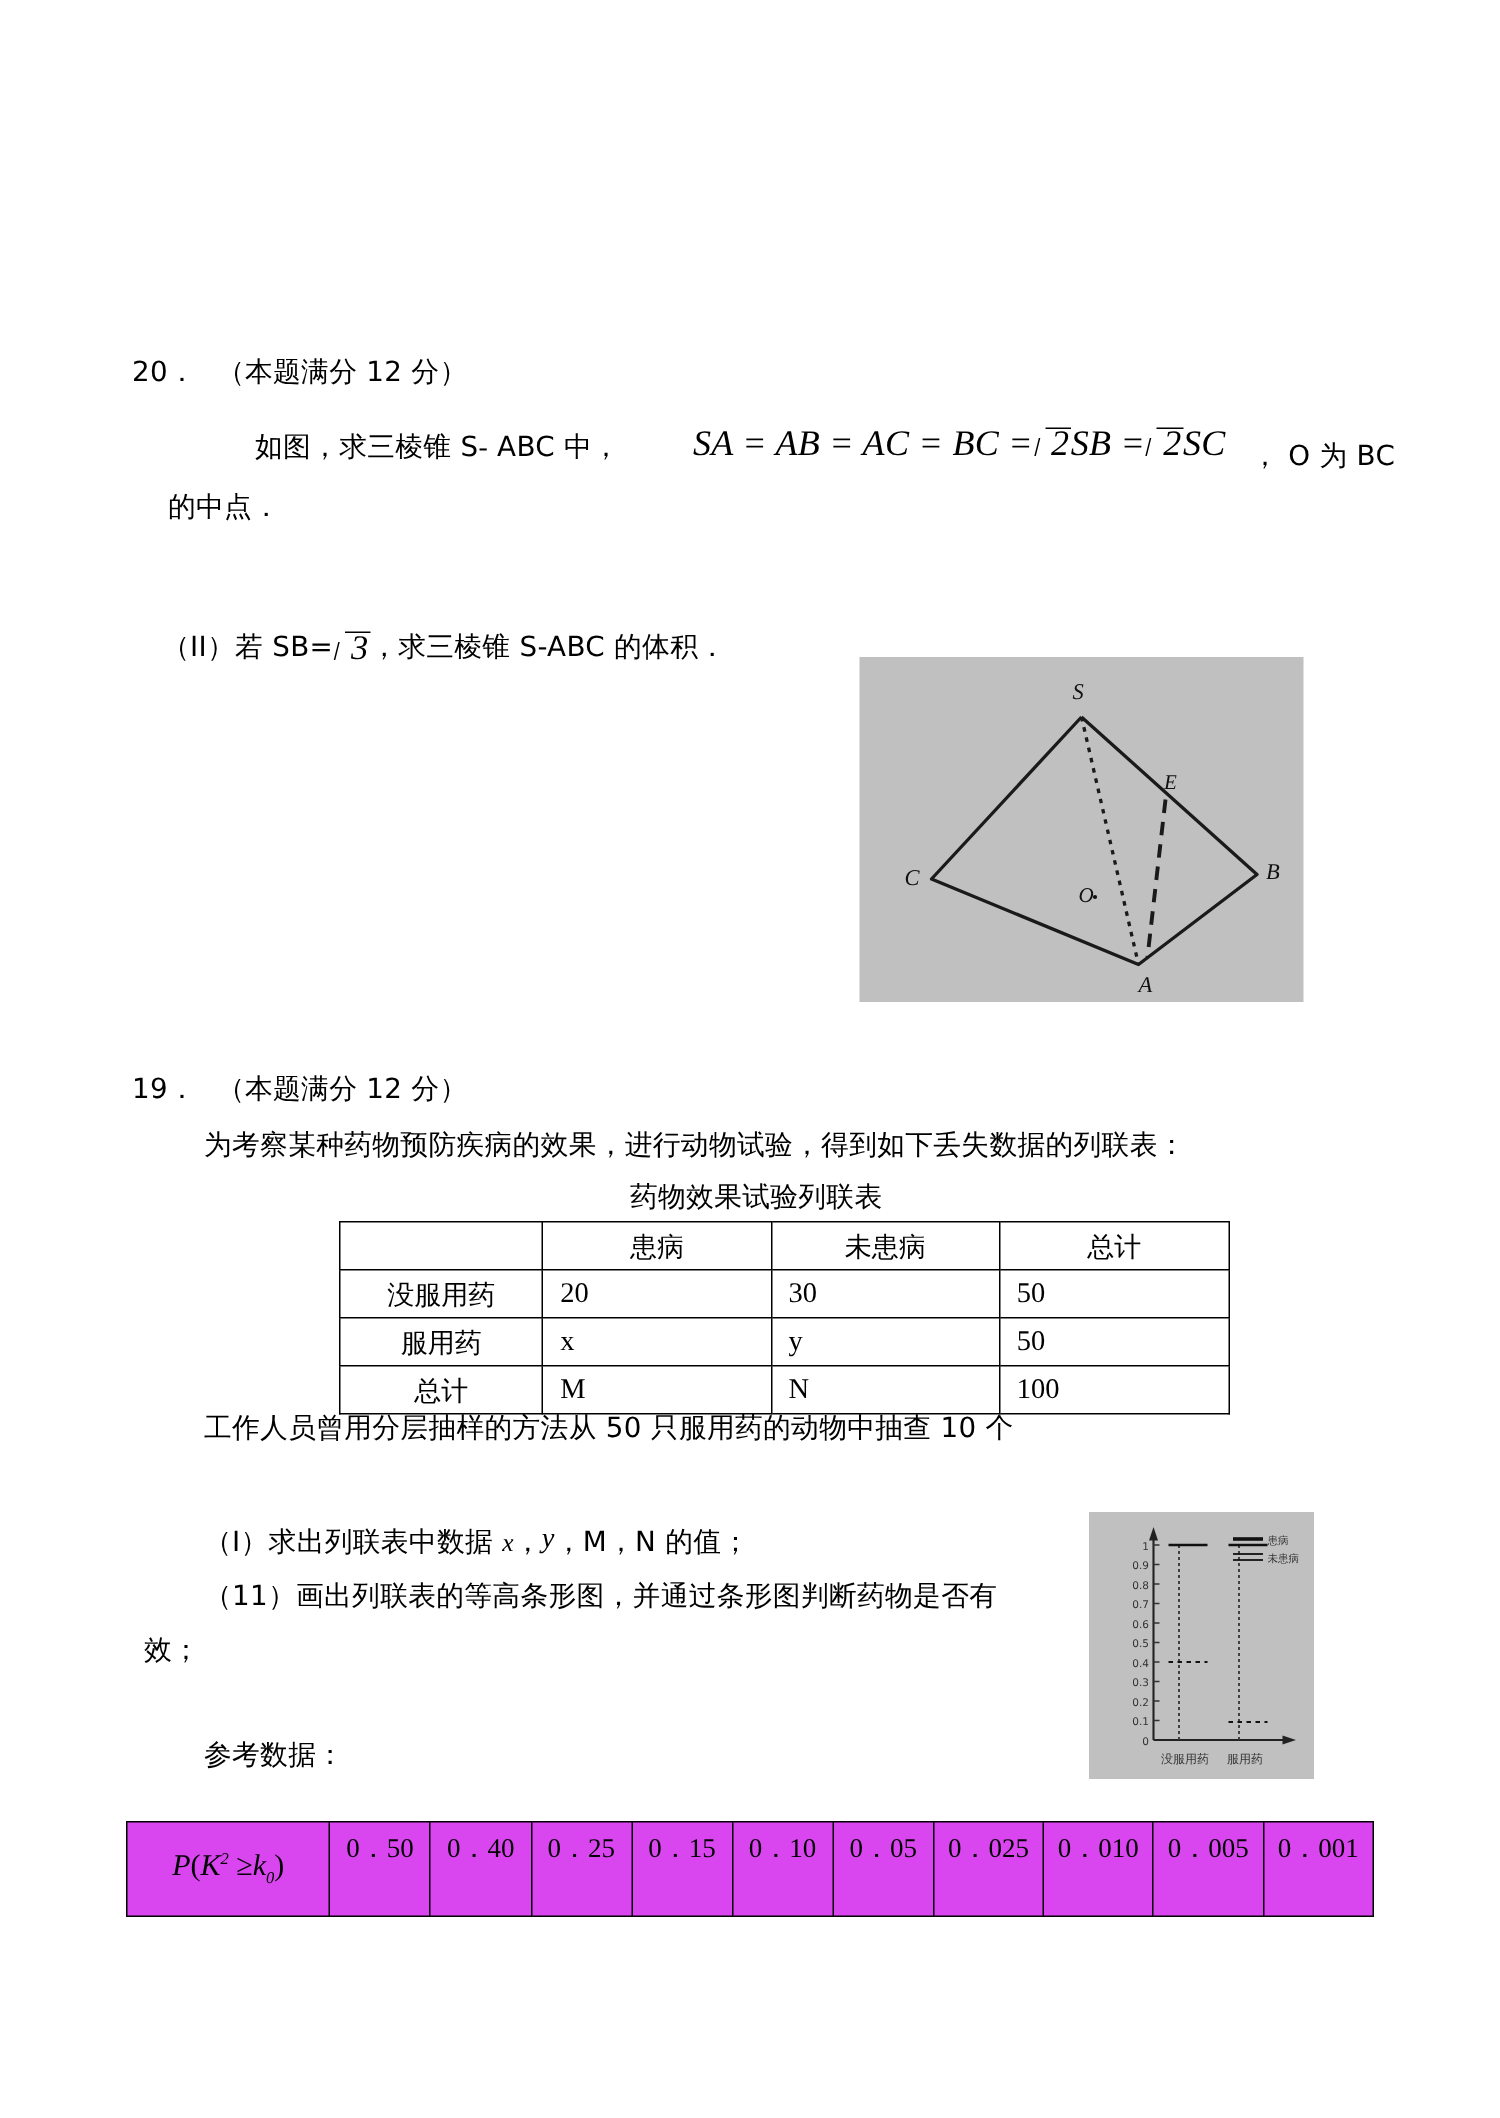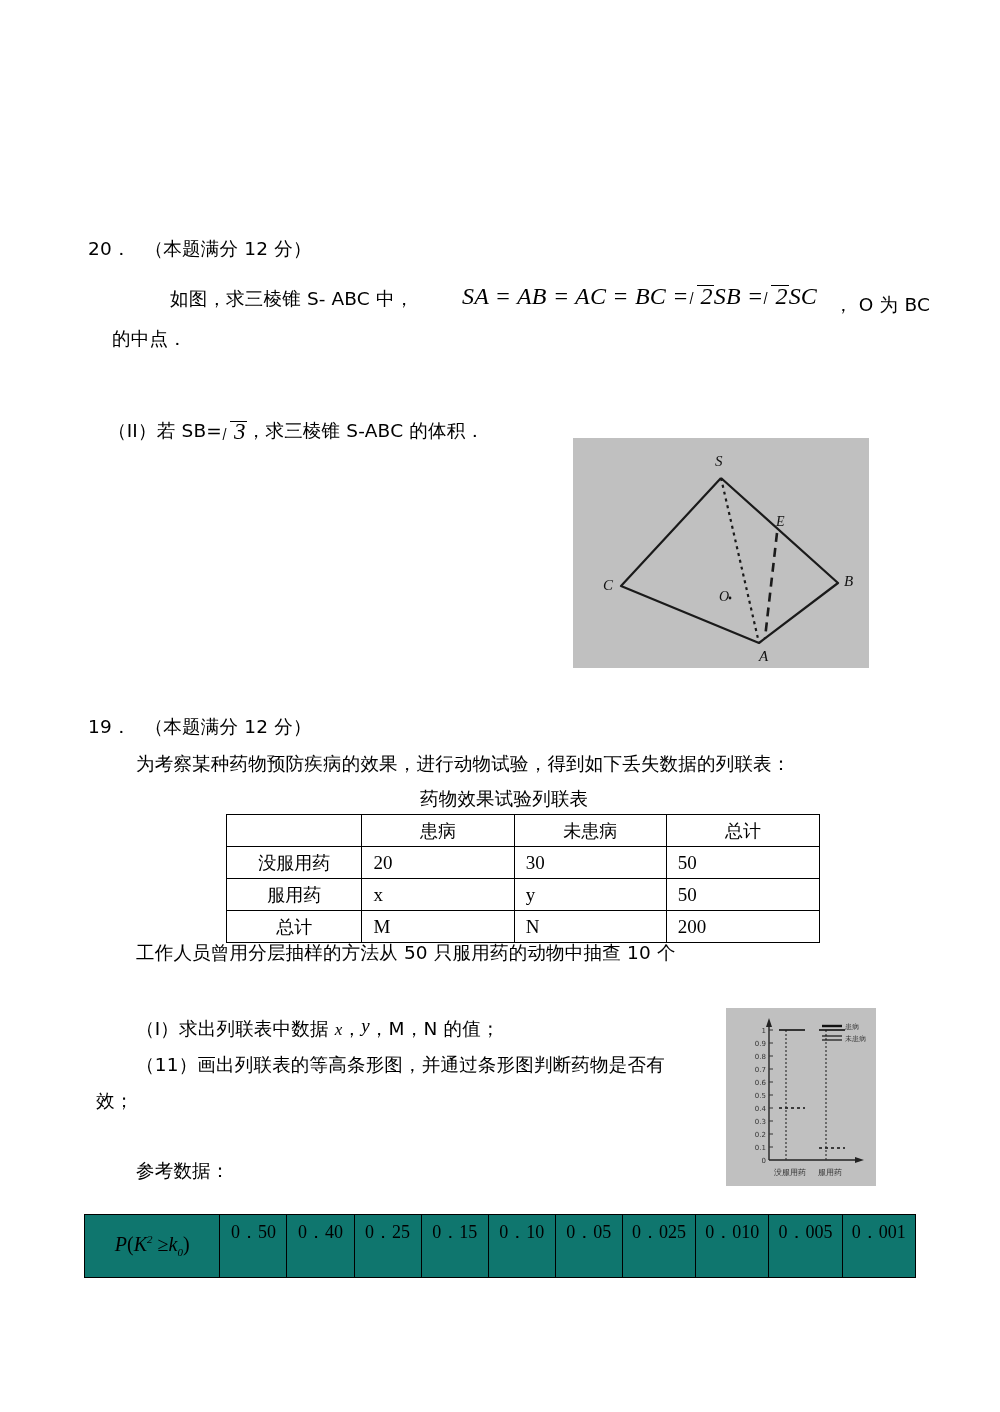--- a/index.html
+++ b/index.html
@@ -84,21 +84,21 @@
     vertical-align: middle;
   }
   .ctable td.hdr { text-align: center; }
   .ctable td.rowlab { text-align: center; }
   .ctable td.val { text-align: left; padding-left: 11px; font-family: "Liberation Serif", serif; font-size: 19px; }
 
   
   .ptable {
     position: absolute;
     border-collapse: collapse;
-    background: #0f766e;
+    background: #d946ef;
   }
   .ptable td {
     border: 1.1px solid #000;
     font-family: "Liberation Serif", serif;
     font-size: 18px;
     text-align: center;
     vertical-align: top;
     padding-top: 5px;
     height: 56px;
   }
@@ -185,21 +185,21 @@
       <tr>
         <td class="rowlab">服用药</td>
         <td class="val">x</td>
         <td class="val">y</td>
         <td class="val">50</td>
       </tr>
       <tr>
         <td class="rowlab">总计</td>
         <td class="val">M</td>
         <td class="val">N</td>
-        <td class="val">200</td>
+        <td class="val">100</td>
       </tr>
     </tbody>
   </table>
 
   <div class="tline cn" style="left:136px; top:944px;">工作人员曾用分层抽样的方法从 50 只服用药的动物中抽查 10 个</div>
 
   <div class="tline cn" style="left:136px; top:1016px;">
     <span>（I）</span><span>求出列联表中数据 </span><span class="mi" style="font-size:17px;">x</span><span>，</span><span class="mi" style="font-size:19px; vertical-align:3px;">y</span><span>，M，N 的值；</span>
   </div>
 

